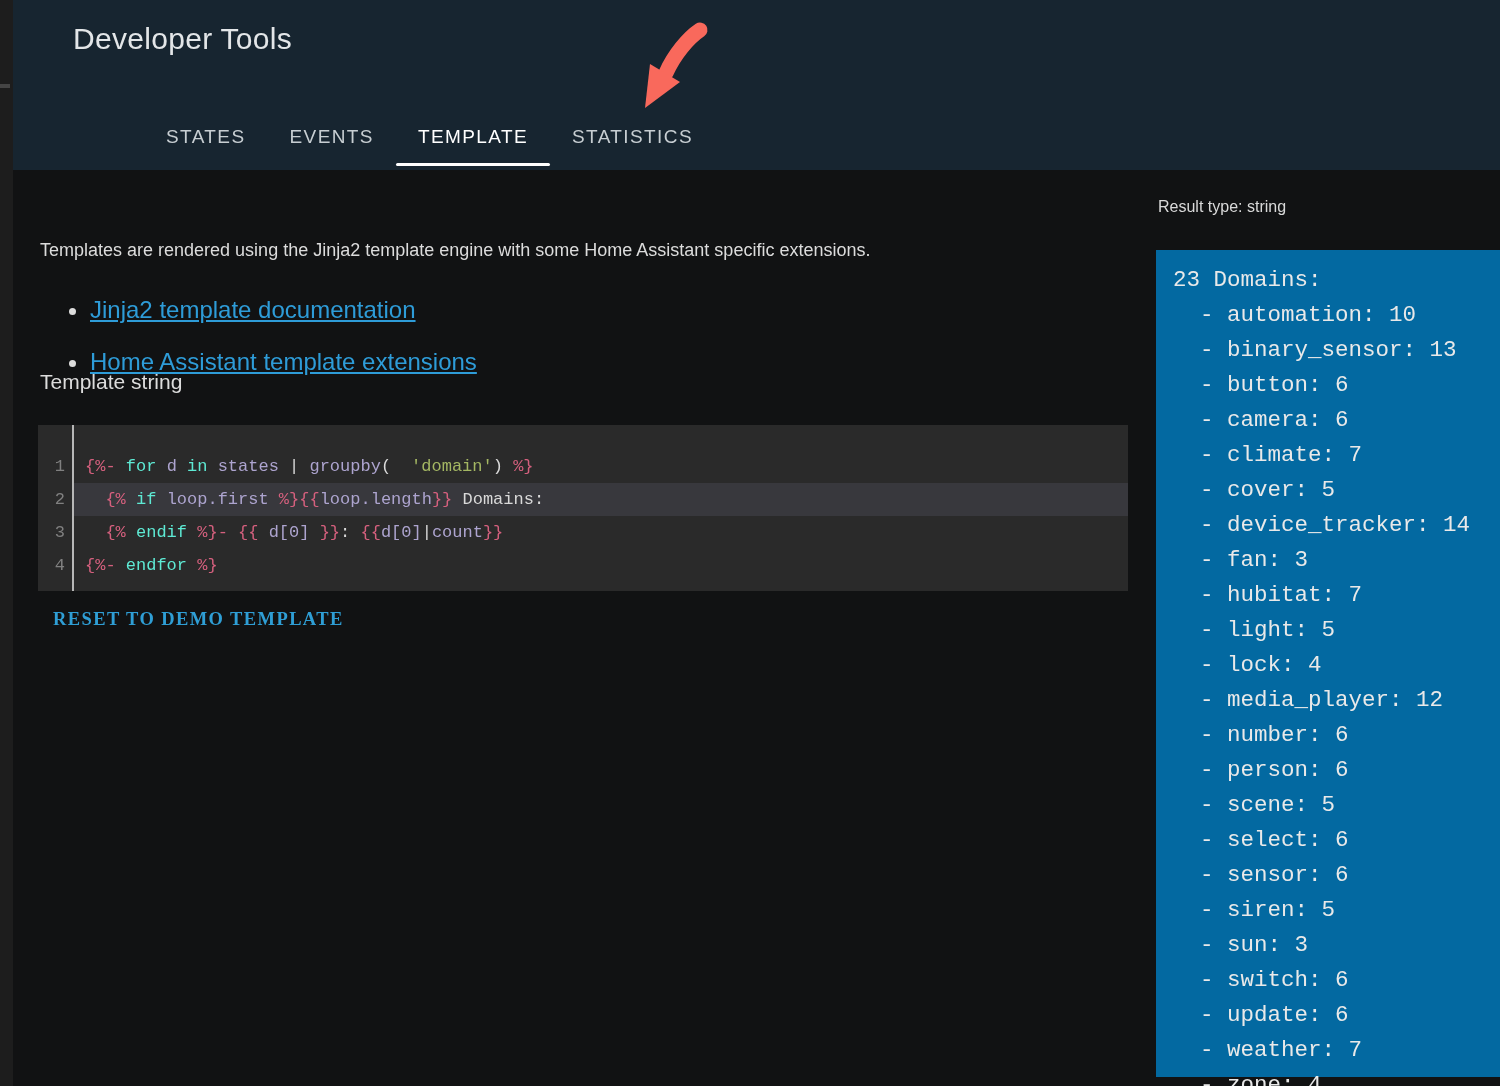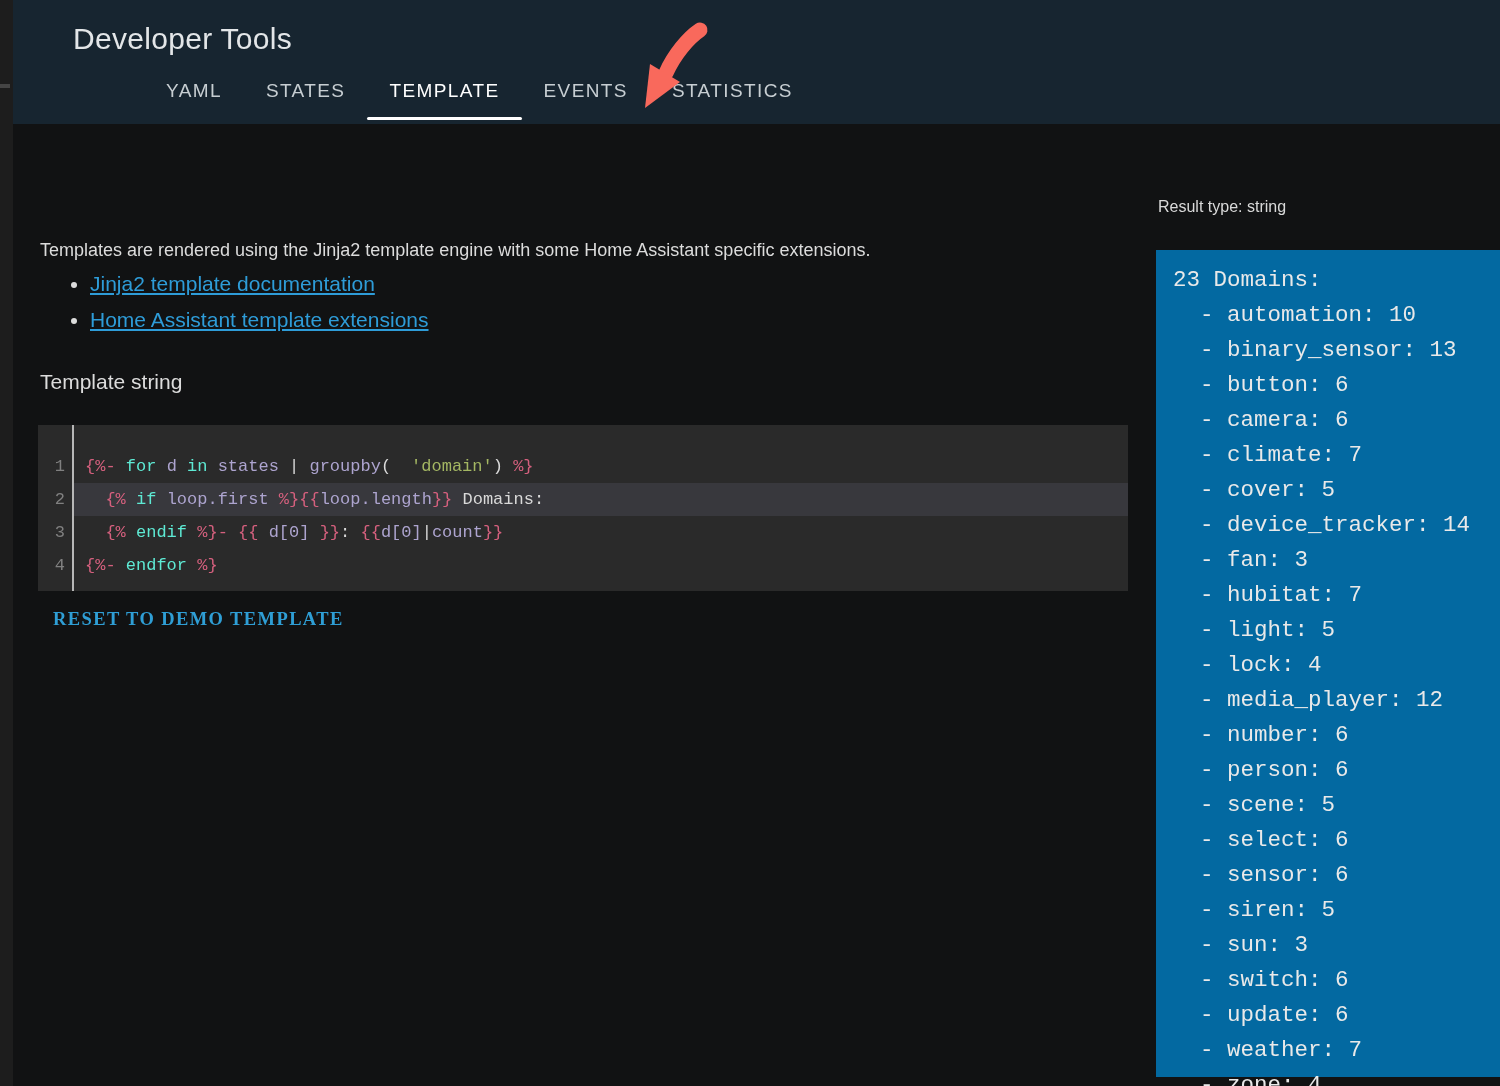--- a/index.html
+++ b/index.html
@@ -7,41 +7,41 @@
   body {
     width:1500px; height:1086px; position:relative; overflow:hidden;
     background:#111213; font-family:"Liberation Sans", sans-serif;
   }
 
   
   .sidebar-edge { position:absolute; left:0; top:0; width:13px; height:1086px; background:#1d1d1d; z-index:6; }
   .sidebar-edge .dash { position:absolute; left:0; top:84px; width:10px; height:4px; background:#454545; }
 
   
-  .app-header { position:absolute; left:0; top:0; width:1500px; height:124px; background:#172530; }
+  .app-header { position:absolute; left:0; top:0; width:1500px; height:170px; background:#172530; }
   .app-title { position:absolute; left:73px; top:22px; font-size:30px; font-weight:400; color:#e3e6e8; letter-spacing:0.3px; }
 
   .tab-bar { position:absolute; left:144px; bottom:0; height:66px; display:flex; align-items:stretch; }
   .tab {
     display:flex; align-items:center; padding:0 22px; position:relative;
     font-size:19px; letter-spacing:1.4px; color:#c7ced2; cursor:pointer; white-space:nowrap;
   }
   .tab.active { color:#ffffff; }
   .tab.active::after {
     content:""; position:absolute; left:0; right:0; bottom:4px; height:3px;
     background:#ffffff; border-radius:2px;
   }
 
   
   .pointer-arrow { position:absolute; left:600px; top:15px; width:120px; height:105px; z-index:10; pointer-events:none; }
 
   
   .intro-text { position:absolute; left:40px; top:222px; width:1100px; font-size:18px; color:#dcdcdc; }
   .doc-links { position:absolute; left:40px; top:272px; margin:0; padding:0 0 0 50px; }
-  .doc-links li { font-size:21px; color:#dcdcdc; margin-bottom:12px; }
+  .doc-links li { font-size:24px; color:#dcdcdc; margin-bottom:12px;margin-top:24px; }
   .doc-links a { color:#2e9cd8; text-decoration:underline; cursor:pointer; }
   .editor-label { position:absolute; left:40px; top:370px; font-size:21px; color:#dcdcdc; }
 
   
   .code-editor { position:absolute; left:38px; top:425px; width:1090px; height:166px; background:#2a2a2a; padding-top:25px; }
   .gutter-border { position:absolute; left:34px; top:0; bottom:0; width:2px; background:#b7b7b7; }
   .code-line { display:flex; height:33px; line-height:33px; font-family:"Liberation Mono", monospace; font-size:17px; }
   .code-line .num { width:27px; margin-right:7px; text-align:right; color:#808080; flex-shrink:0; }
   .code-content { flex:1; padding-left:13px; white-space:pre; color:#d9d9d9; }
   .code-content.active { background:#38383d; }
@@ -68,24 +68,23 @@
 </head>
 <body>
 
 <div class="sidebar-edge">
   <div class="dash"></div>
 </div>
 
 <header class="app-header">
   <div class="app-title">Developer Tools</div>
   <nav class="tab-bar">
-      <div class="tab">YAML</div>
       <div class="tab">STATES</div>
+      <div class="tab">EVENTS</div>
       <div class="tab active">TEMPLATE</div>
-      <div class="tab">EVENTS</div>
       <div class="tab">STATISTICS</div>
     </nav>
 </header>
 
 <svg class="pointer-arrow" viewBox="0 0 120 105">
   <path d="M 100 15 C 88 23 74 40 66 58" stroke="#f9695c" stroke-width="15" stroke-linecap="round" fill="none"></path>
   <polygon points="45,93 80,67 50,49" fill="#f9695c"></polygon>
 </svg>
 
 <p class="intro-text">Templates are rendered using the Jinja2 template engine with some Home Assistant specific extensions.</p>

